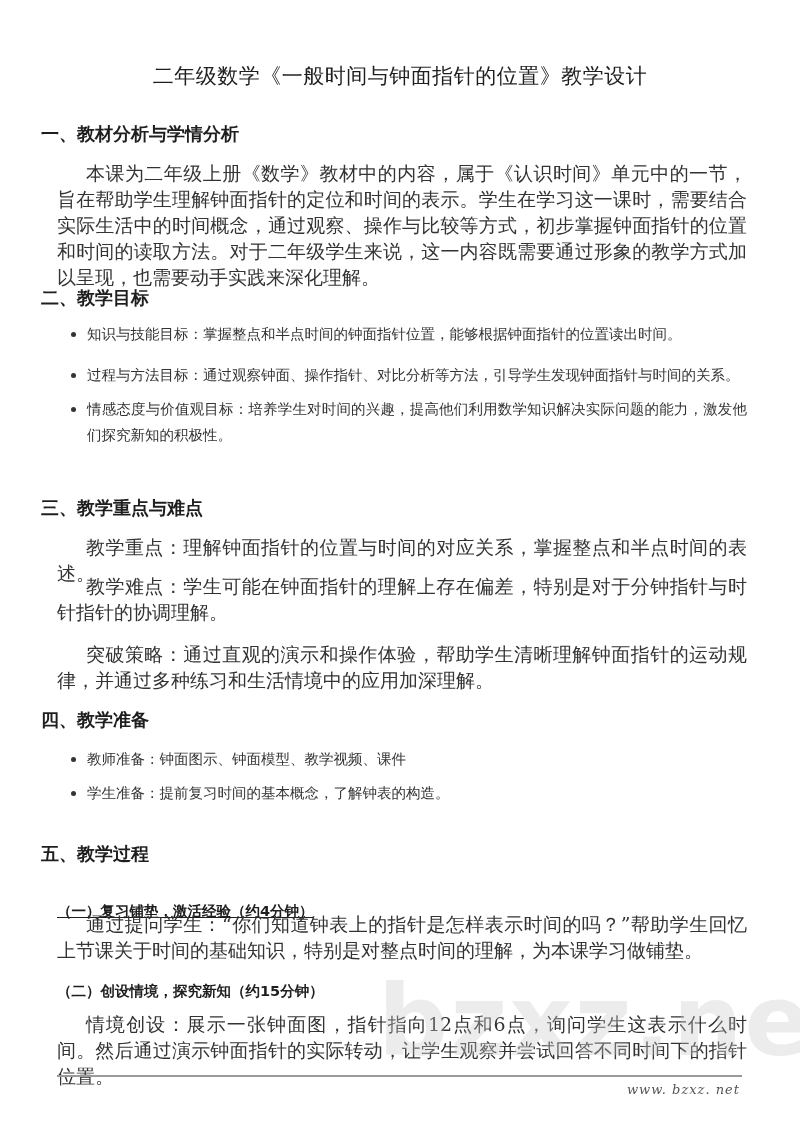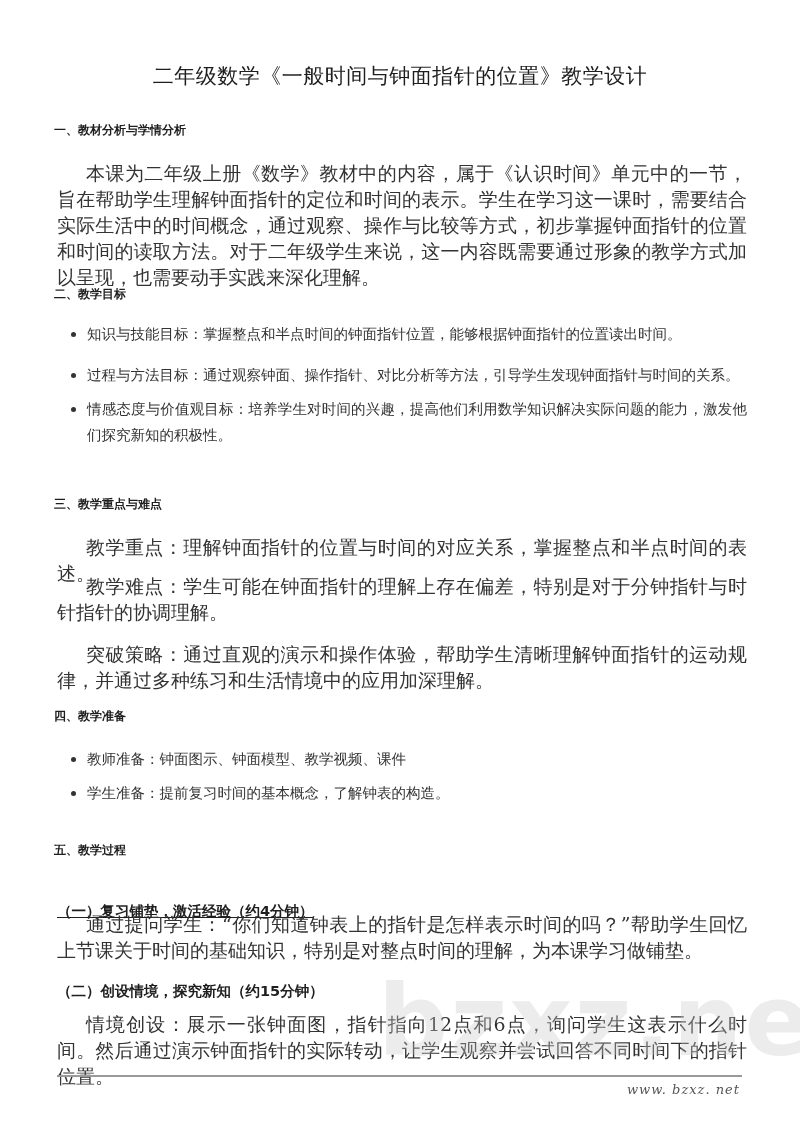--- a/index.html
+++ b/index.html
@@ -2,22 +2,22 @@
 <html><head>
 <meta charset="utf-8">
 <style>
   html, body { margin: 0; padding: 0; background: #ffffff; }
   body { width: 800px; height: 1130px; position: relative; overflow: hidden;
          font-family: "DejaVu Serif", "Liberation Serif", serif; color: #2a2a2a; }
   .page { position: absolute; left: 0; top: 0; width: 800px; height: 900px; }
   .title { position: absolute; left: 0; width: 800px; top: 62px; text-align: center;
            font-family: "DejaVu Sans", "Liberation Sans", sans-serif;
            font-size: 21px; font-weight: normal; color: #1e1e1e; letter-spacing: 0.5px; }
-  .h2 { position: absolute; left: 54px; font-family: "DejaVu Sans", "Liberation Sans", sans-serif;
-        font-size: 12px; font-weight: bold; color: #1e1e1e; }
+  .h2 { position: absolute; left: 41px; font-family: "DejaVu Sans", "Liberation Sans", sans-serif;
+        font-size: 18px; font-weight: bold; color: #1e1e1e; }
   .h3 { position: absolute; left: 57px; font-family: "DejaVu Sans", "Liberation Sans", sans-serif;
         font-size: 14.5px; font-weight: bold; color: #1e1e1e; }
   .para { position: absolute; left: 57px; width: 690px; font-size: 19px; line-height: 26px;
           text-indent: 29px; color: #333; text-align: justify; }
   .bullets { position: absolute; left: 57px; width: 690px; margin: 0; padding: 0; list-style: none; }
   .bullets li { position: relative; padding-left: 30px; font-size: 14.5px; line-height: 26px;
                 color: #333; text-align: justify; }
   .bullets li .dot { position: absolute; left: 14px; top: 11px; width: 5px; height: 5px;
                      border-radius: 50%; background: #333; }
   .footer-line { position: absolute; left: 57px; top: 1075px; width: 685px; height: 0;

